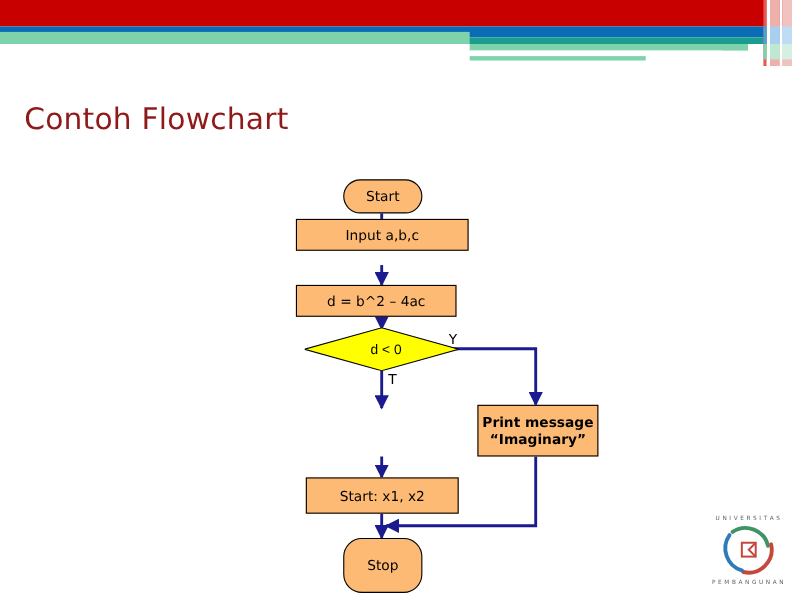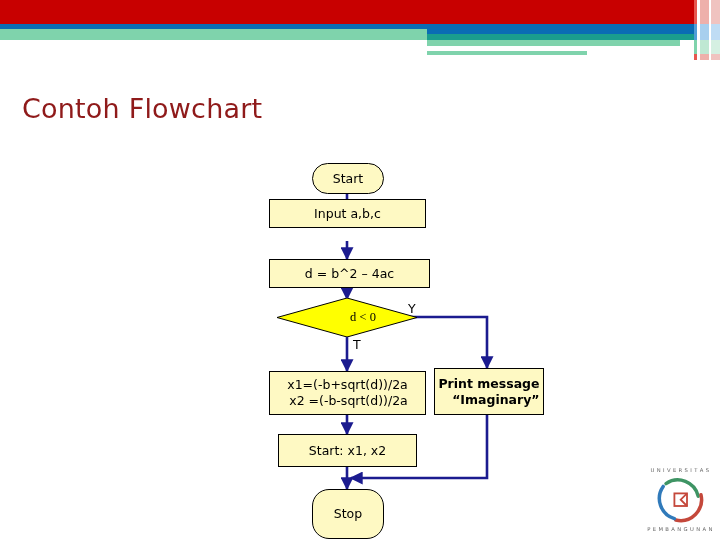--- a/index.html
+++ b/index.html
@@ -61,46 +61,46 @@
     position: absolute;
     left: 0;
     top: 0;
     width: 720px;
     height: 540px;
   }
 
   .node {
     position: absolute;
     box-sizing: border-box;
-    background: #fef9c3;
+    background: #fdba74;
     border: 1px solid #000000;
     color: #000000;
     font-family: "DejaVu Sans", sans-serif;
     font-size: 12.5px;
     line-height: 1.25;
     display: flex;
     align-items: center;
     justify-content: center;
-    text-align: right;
+    text-align: center;
     white-space: pre-line;
   }
   .node.terminator { border-radius: 17px; }
 
   .diamond-wrap {
     position: absolute;
   }
   .diamond-wrap svg { display: block; }
   .diamond-label {
     position: absolute;
-    left: 16px; top: 0;
+    left: 4px; top: 0;
     width: 100%; height: 100%;
     display: flex;
     align-items: center;
     justify-content: center;
-    font-family: Liberation Serif, serif;
+    font-family: Liberation Sans, sans-serif;
     font-size: 12.5px;
     color: #000;
   }
 
   .edge-label {
     position: absolute;
     font-family: "DejaVu Sans", sans-serif;
     font-size: 12.5px;
     color: #000000;
   }
@@ -170,35 +170,33 @@
 
       <path d="M 397 317 L 487 317 L 487 368" stroke="#1b1b8f" stroke-width="2.6" fill="none" marker-end="url(#arrow)"></path>
 
       <path d="M 487 415 L 487 478 L 351 478" stroke="#1b1b8f" stroke-width="2.6" fill="none" marker-end="url(#arrow)"></path>
     </svg>
 
     <div class="node terminator" style="left:312px; top:163px; width:72px; height:31px;">Start</div>
 
     <div class="node" style="left:269px; top:199px; width:157px; height:29px;">Input a,b,c</div>
 
-    <div class="node" style="left:269px; top:259px; width:161px; height:29px;">d = b^2 – 4ac</div>
+    <div class="node" style="left:269px; top:259px; width:146px; height:29px;">d = b^2 – 4ac</div>
 
     <div class="diamond-wrap" style="left:277px; top:298px; width:140px; height:39px;">
       <svg width="140" height="39" viewBox="0 0 140 39">
         <polygon points="70,0 140,19.5 70,39 0,19.5" fill="#ffff00" stroke="#000000" stroke-width="1"></polygon>
       </svg>
       <div class="diamond-label">d &lt; 0</div>
     </div>
 
     <div class="edge-label" style="left:408px; top:301px;">Y</div>
 
     <div class="edge-label" style="left:353px; top:337px;">T</div>
 
-    <div class="node" style="left:269px; top:371px; width:157px; height:44px;">x1=(-b+sqrt(d))/2a
-x2 =(-b-sqrt(d))/2a</div>
 
     <div class="node" style="left:434px; top:368px; width:110px; height:47px;font-weight:bold;">Print message
 “Imaginary”</div>
 
     <div class="node" style="left:278px; top:434px; width:139px; height:33px;">Start: x1, x2</div>
 
     <div class="node terminator" style="left:312px; top:489px; width:72px; height:50px;">Stop</div>
   </div>
 
   <svg id="logo" viewBox="0 0 100 100">

